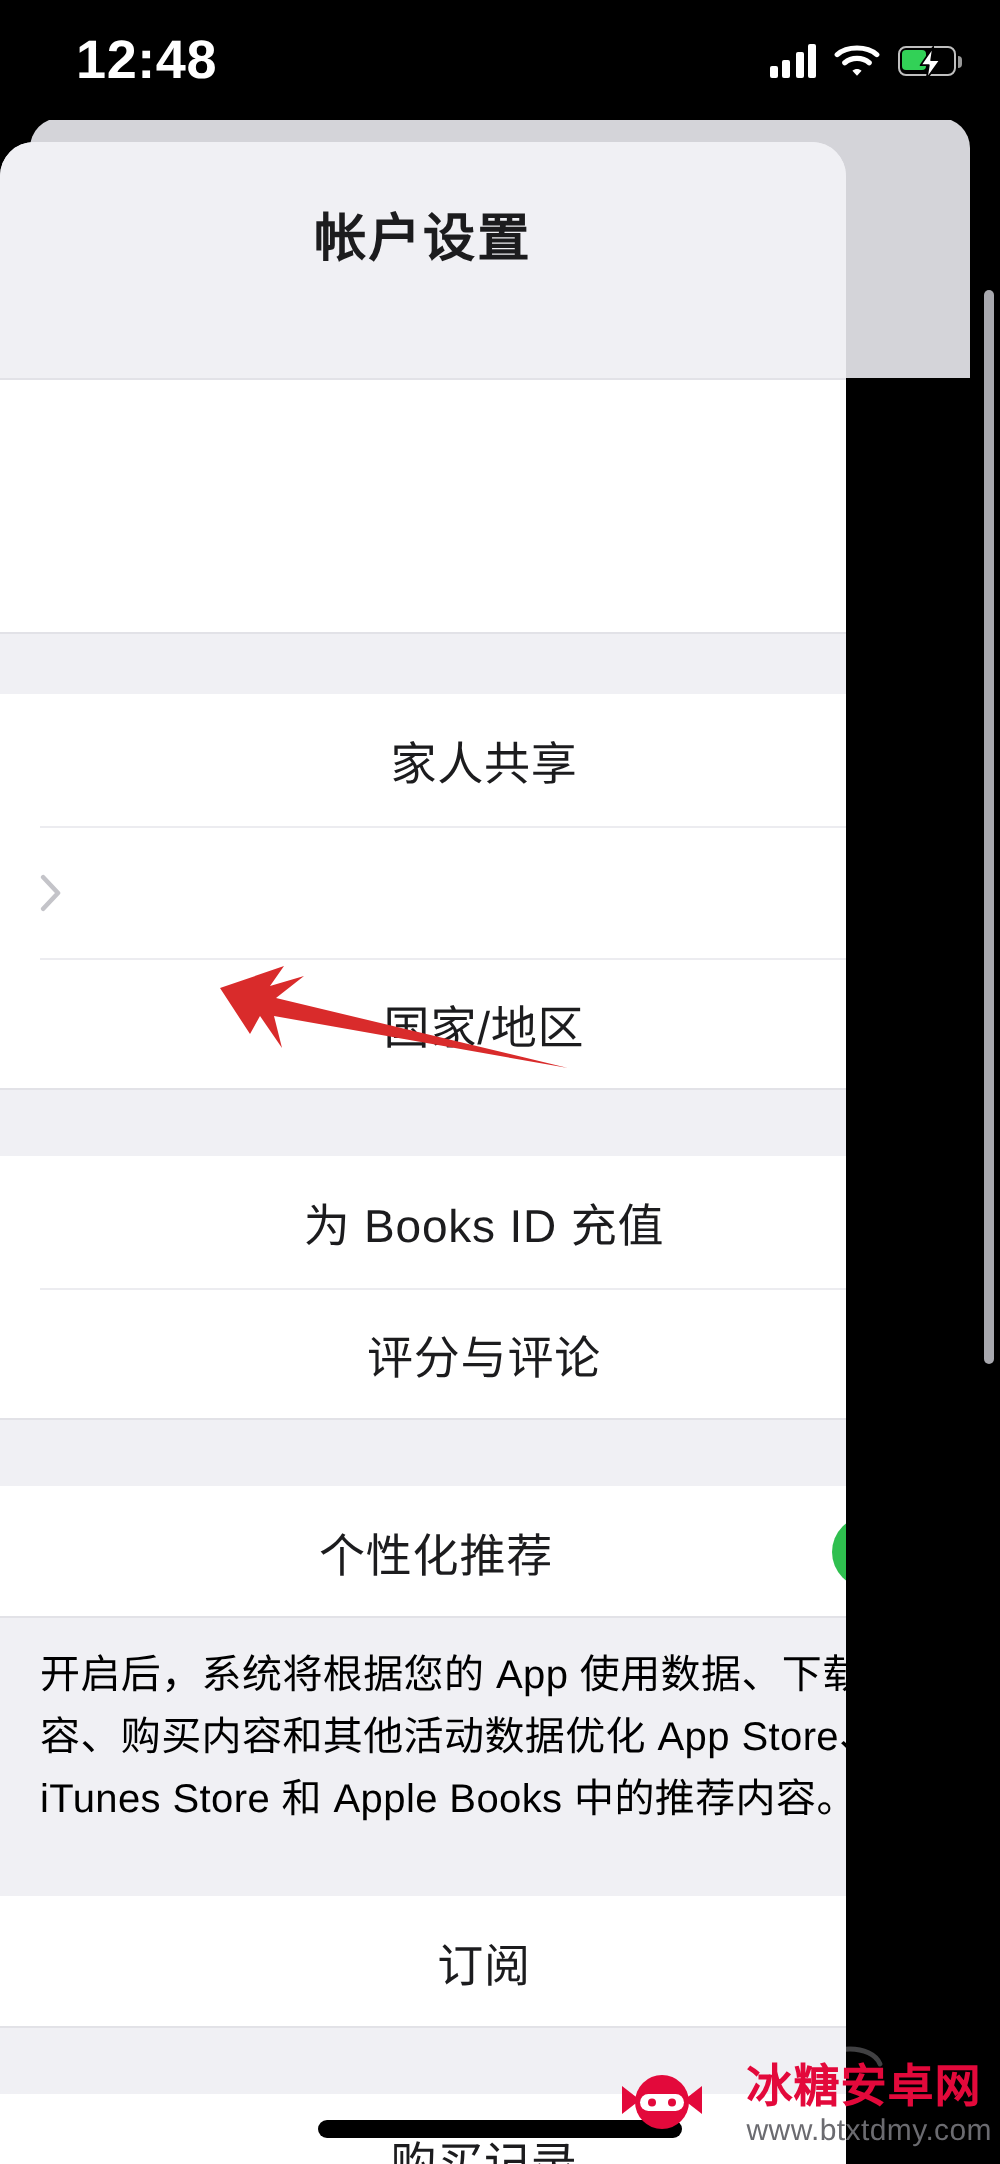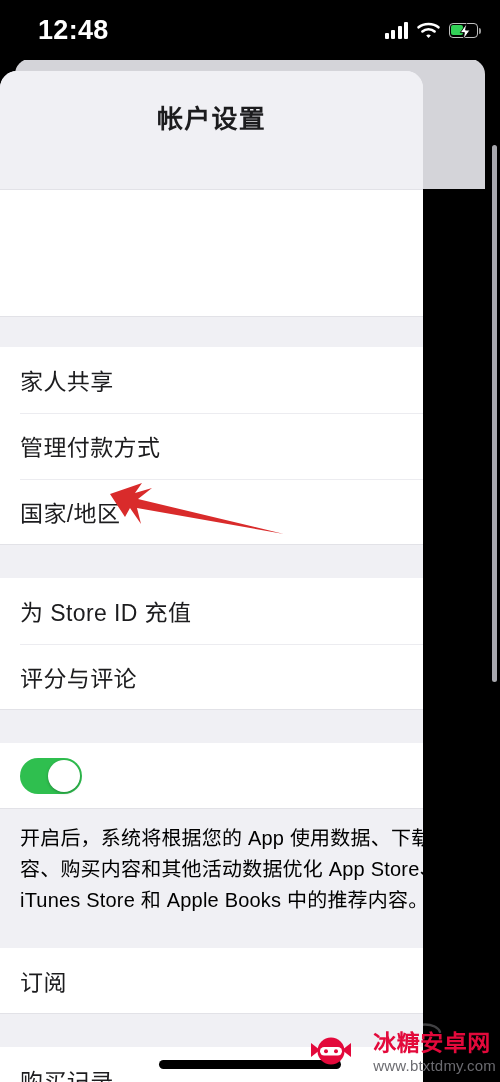--- a/index.html
+++ b/index.html
@@ -151,20 +151,21 @@
     width: 500px;
   }
 
   .group-gap {
     background: #f0f0f4;
   }
 
   .card {
     background: #ec4899;
     position: relative;
+    text-align: center;
   }
   .card::before,
   .card::after {
     content: "";
     position: absolute;
     left: 0;
     right: 0;
     height: 1px;
     background: #e2e2e7;
   }
@@ -375,54 +376,54 @@
       <div class="group-gap" style="height:30px"></div>
 
       <div class="card">
         <div class="row">
           <span class="row-label">家人共享</span>
           <svg class="chevron" viewBox="0 0 11 19">
               <path d="M1.6 1.6 L9 9.5 L1.6 17.4"></path>
             </svg>
         </div>
         <div class="row">
-          <span class="row-label">管理付款方式</span>
           <svg class="chevron" viewBox="0 0 11 19">
               <path d="M1.6 1.6 L9 9.5 L1.6 17.4"></path>
             </svg>
         </div>
         <div class="row">
           <span class="row-label">国家/地区</span>
           <svg class="chevron" viewBox="0 0 11 19">
               <path d="M1.6 1.6 L9 9.5 L1.6 17.4"></path>
             </svg>
         </div>
       </div>
 
       <div class="group-gap" style="height:33px"></div>
 
       <div class="card">
         <div class="row">
-          <span class="row-label">为 Store ID 充值</span>
+          <span class="row-label">为 Books ID 充值</span>
           <svg class="chevron" viewBox="0 0 11 19">
               <path d="M1.6 1.6 L9 9.5 L1.6 17.4"></path>
             </svg>
         </div>
         <div class="row">
           <span class="row-label">评分与评论</span>
           <svg class="chevron" viewBox="0 0 11 19">
               <path d="M1.6 1.6 L9 9.5 L1.6 17.4"></path>
             </svg>
         </div>
       </div>
 
       <div class="group-gap" style="height:33px"></div>
 
       <div class="card">
         <div class="row">
+          <span class="row-label">个性化推荐</span>
           <span class="toggle-track">
             <span class="toggle-knob"></span>
           </span>
         </div>
       </div>
       <div class="footnote">开启后，系统将根据您的 App 使用数据、下载内容、购买内容和其他活动数据优化 App Store、iTunes Store 和 Apple Books 中的推荐内容。</div>
 
       <div class="group-gap" style="height:16px"></div>
 
       <div class="card">

